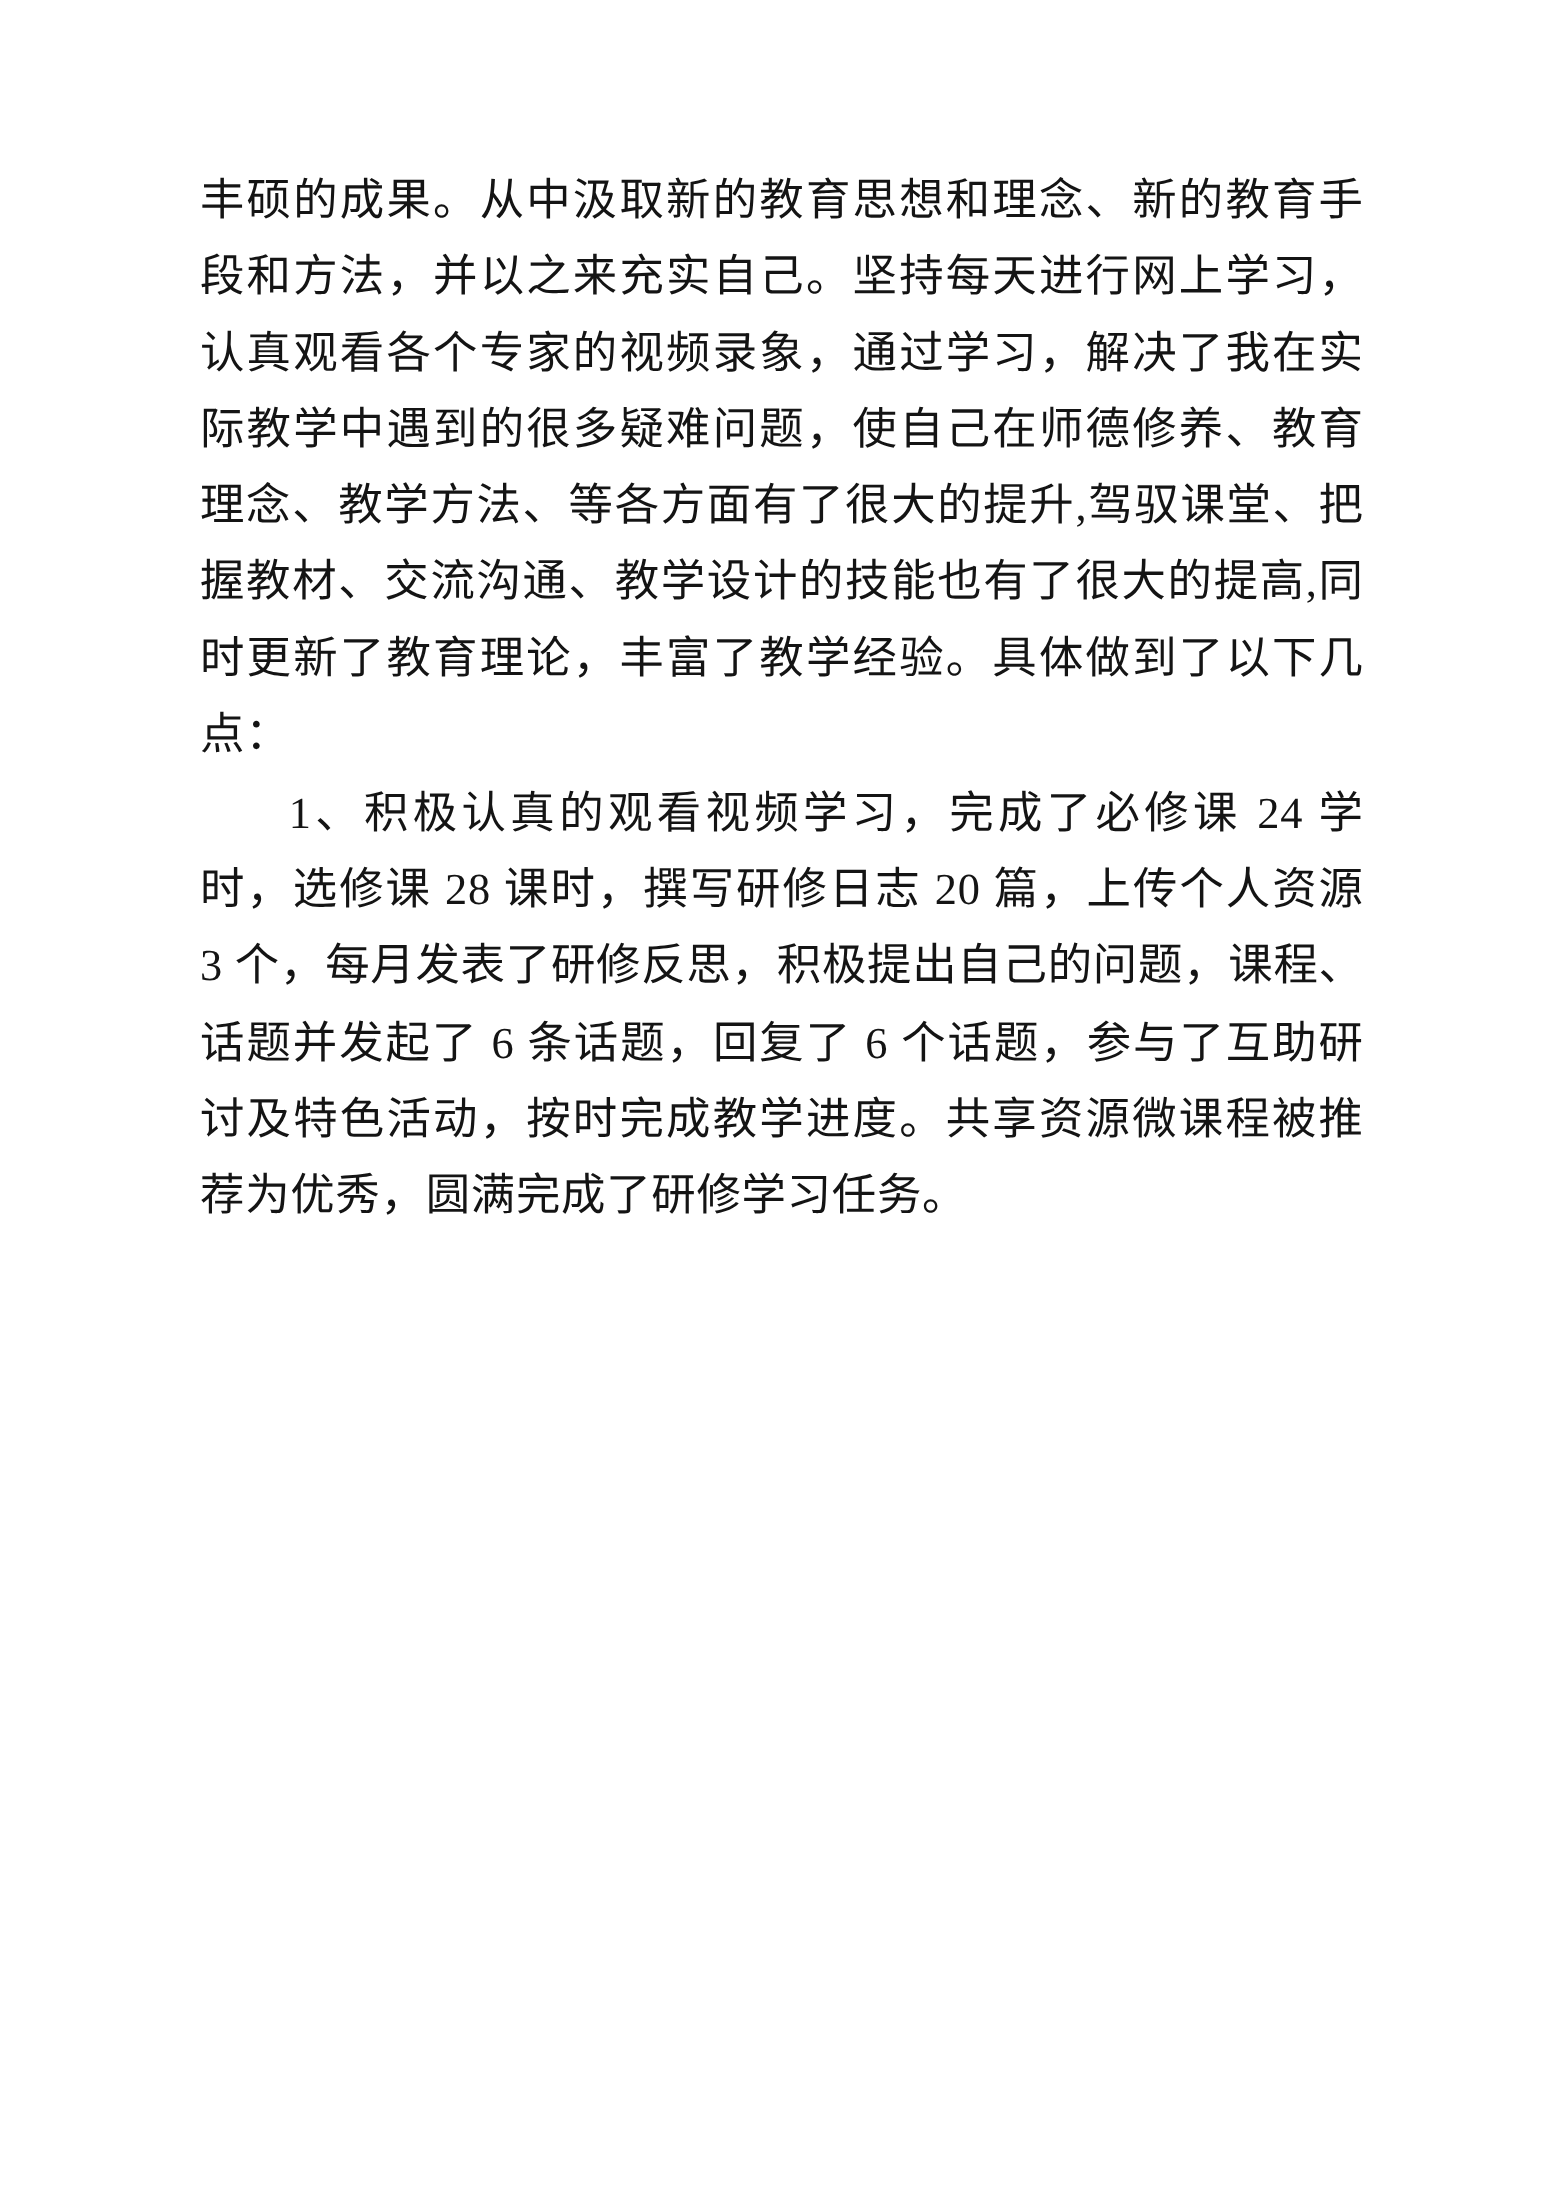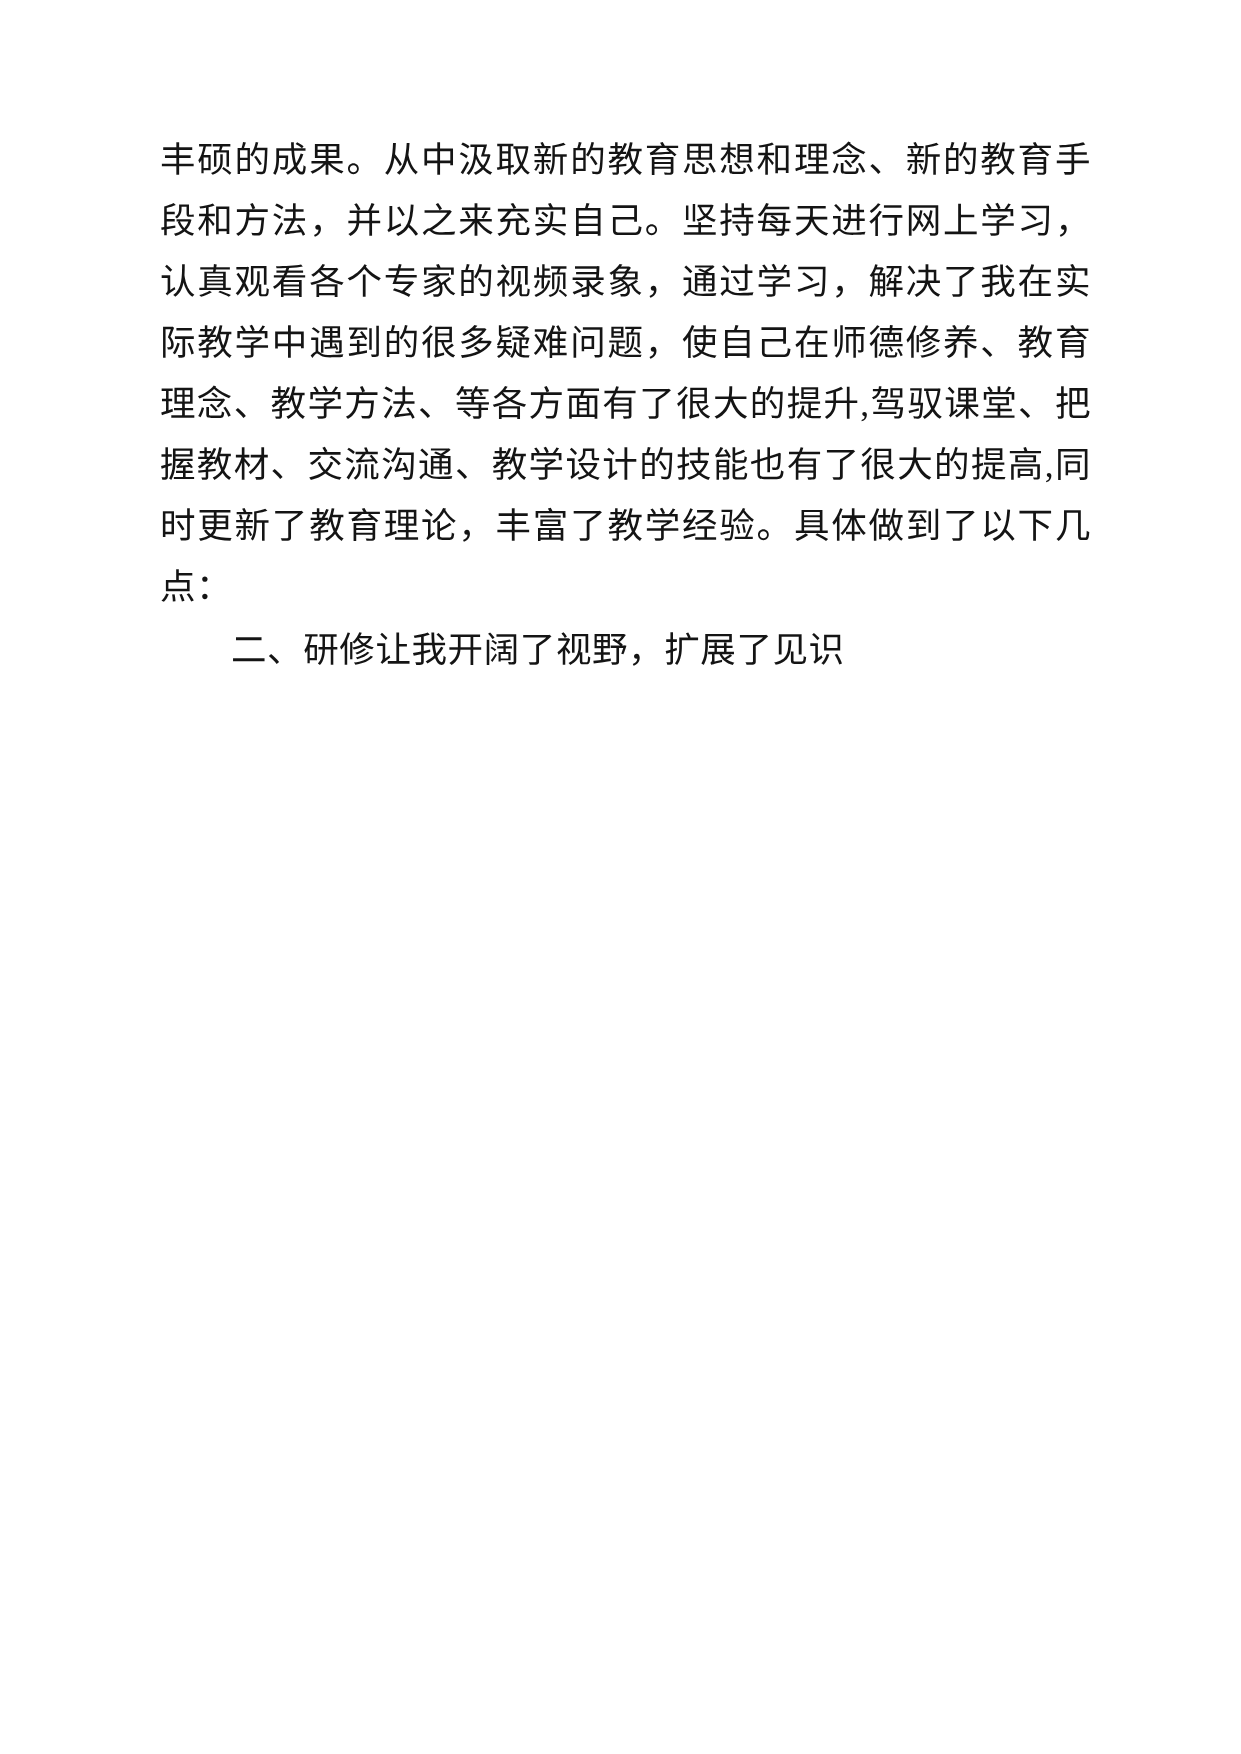--- a/index.html
+++ b/index.html
@@ -38,15 +38,15 @@
   .para.indent {
     text-indent: 2em;
   }
 </style>
 </head>
 <body>
 
 <div class="page">
   <div class="doc-body">
     <p class="para">丰硕的成果。从中汲取新的教育思想和理念、新的教育手段和方法，并以之来充实自己。坚持每天进行网上学习，认真观看各个专家的视频录象，通过学习，解决了我在实际教学中遇到的很多疑难问题，使自己在师德修养、教育理念、教学方法、等各方面有了很大的提升,驾驭课堂、把握教材、交流沟通、教学设计的技能也有了很大的提高,同时更新了教育理论，丰富了教学经验。具体做到了以下几点：</p>
-    <p class="para indent">二、研修让我开阔了视野，扩展了见识</p>
+    <p class="para indent">1、积极认真的观看视频学习，完成了必修课 24 学时，选修课 28 课时，撰写研修日志 20 篇，上传个人资源 3 个，每月发表了研修反思，积极提出自己的问题，课程、话题并发起了 6 条话题，回复了 6 个话题，参与了互助研讨及特色活动，按时完成教学进度。共享资源微课程被推荐为优秀，圆满完成了研修学习任务。</p>
   </div>
 </div>
 
 </body></html>

